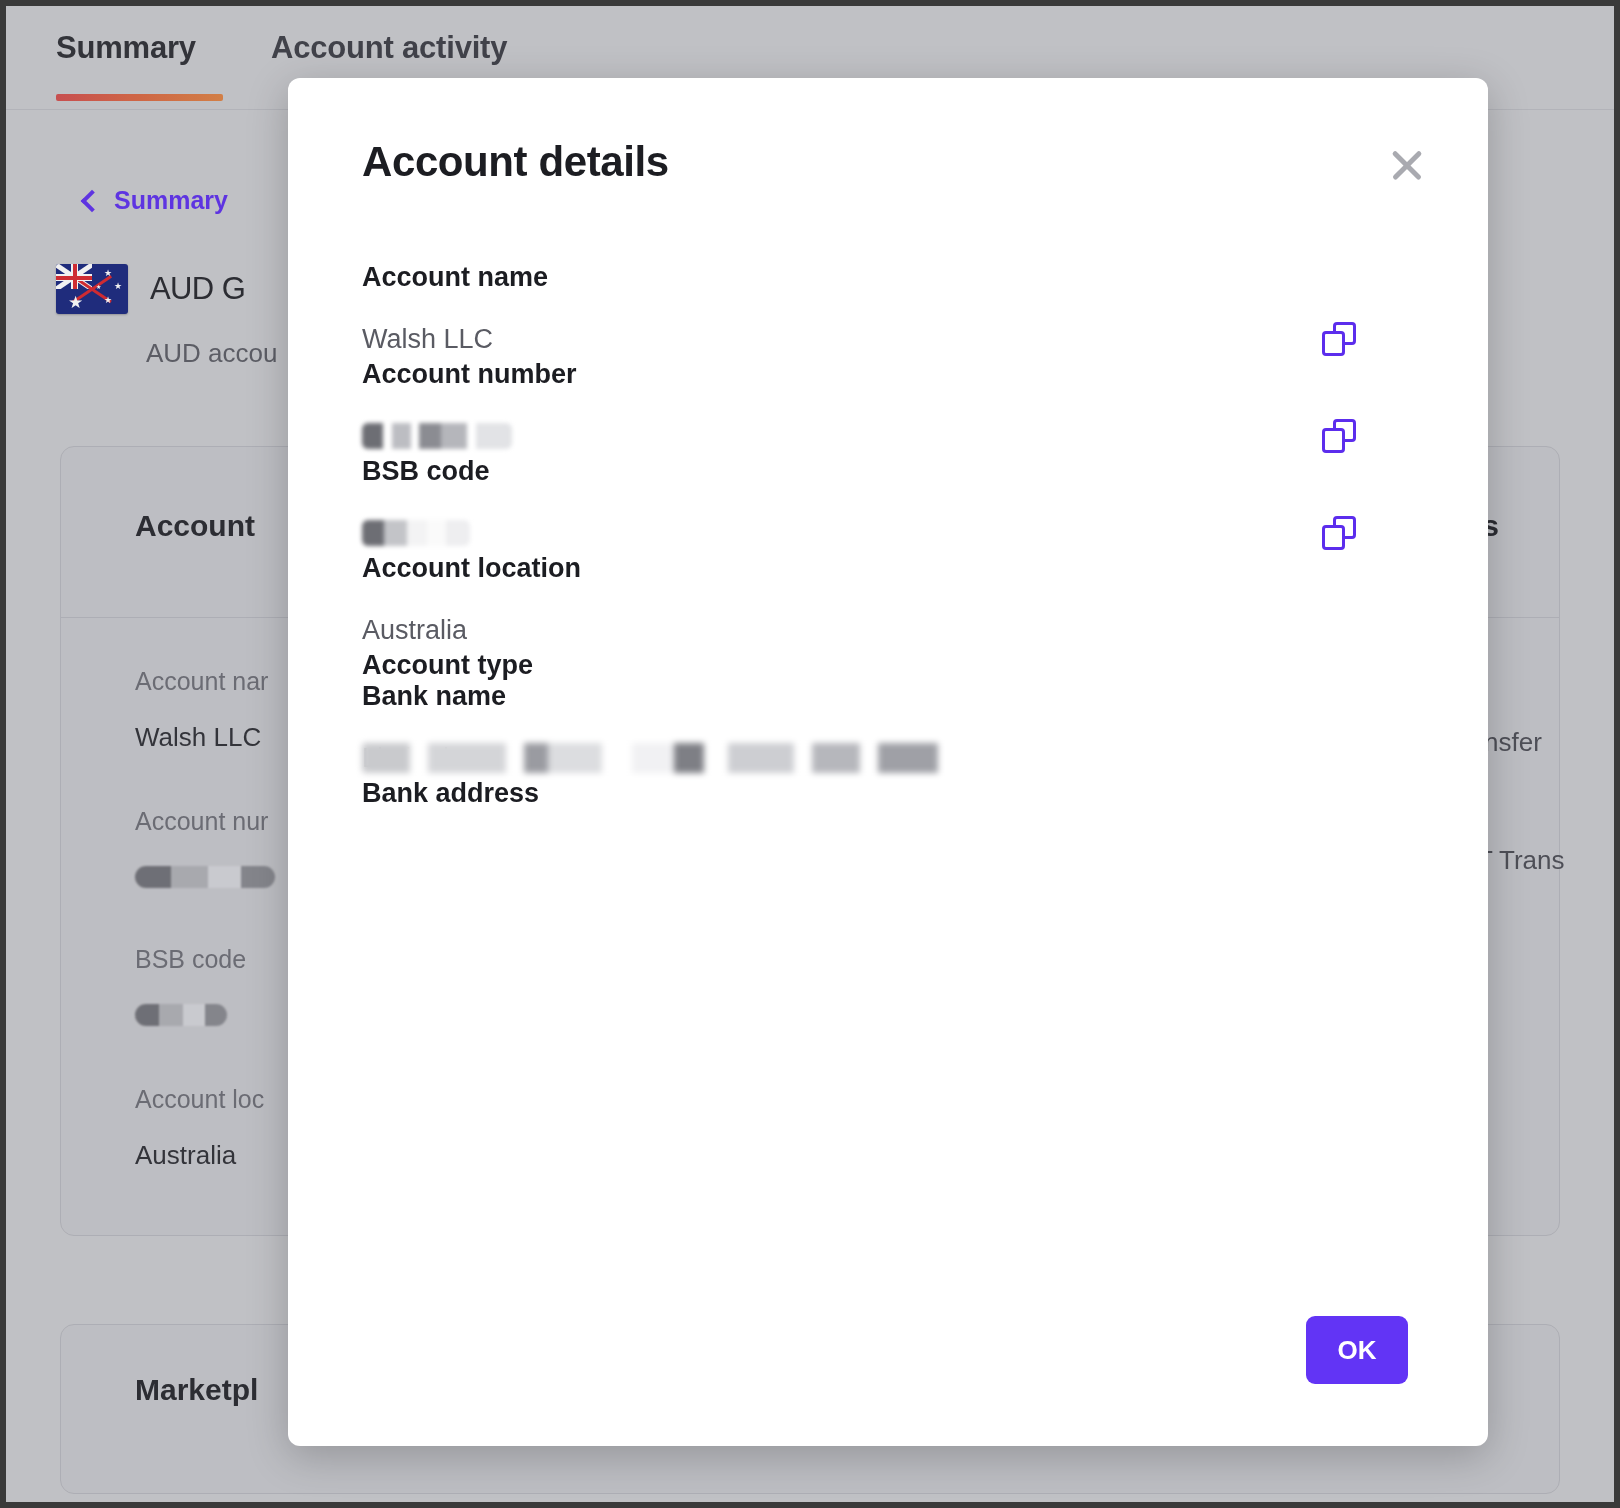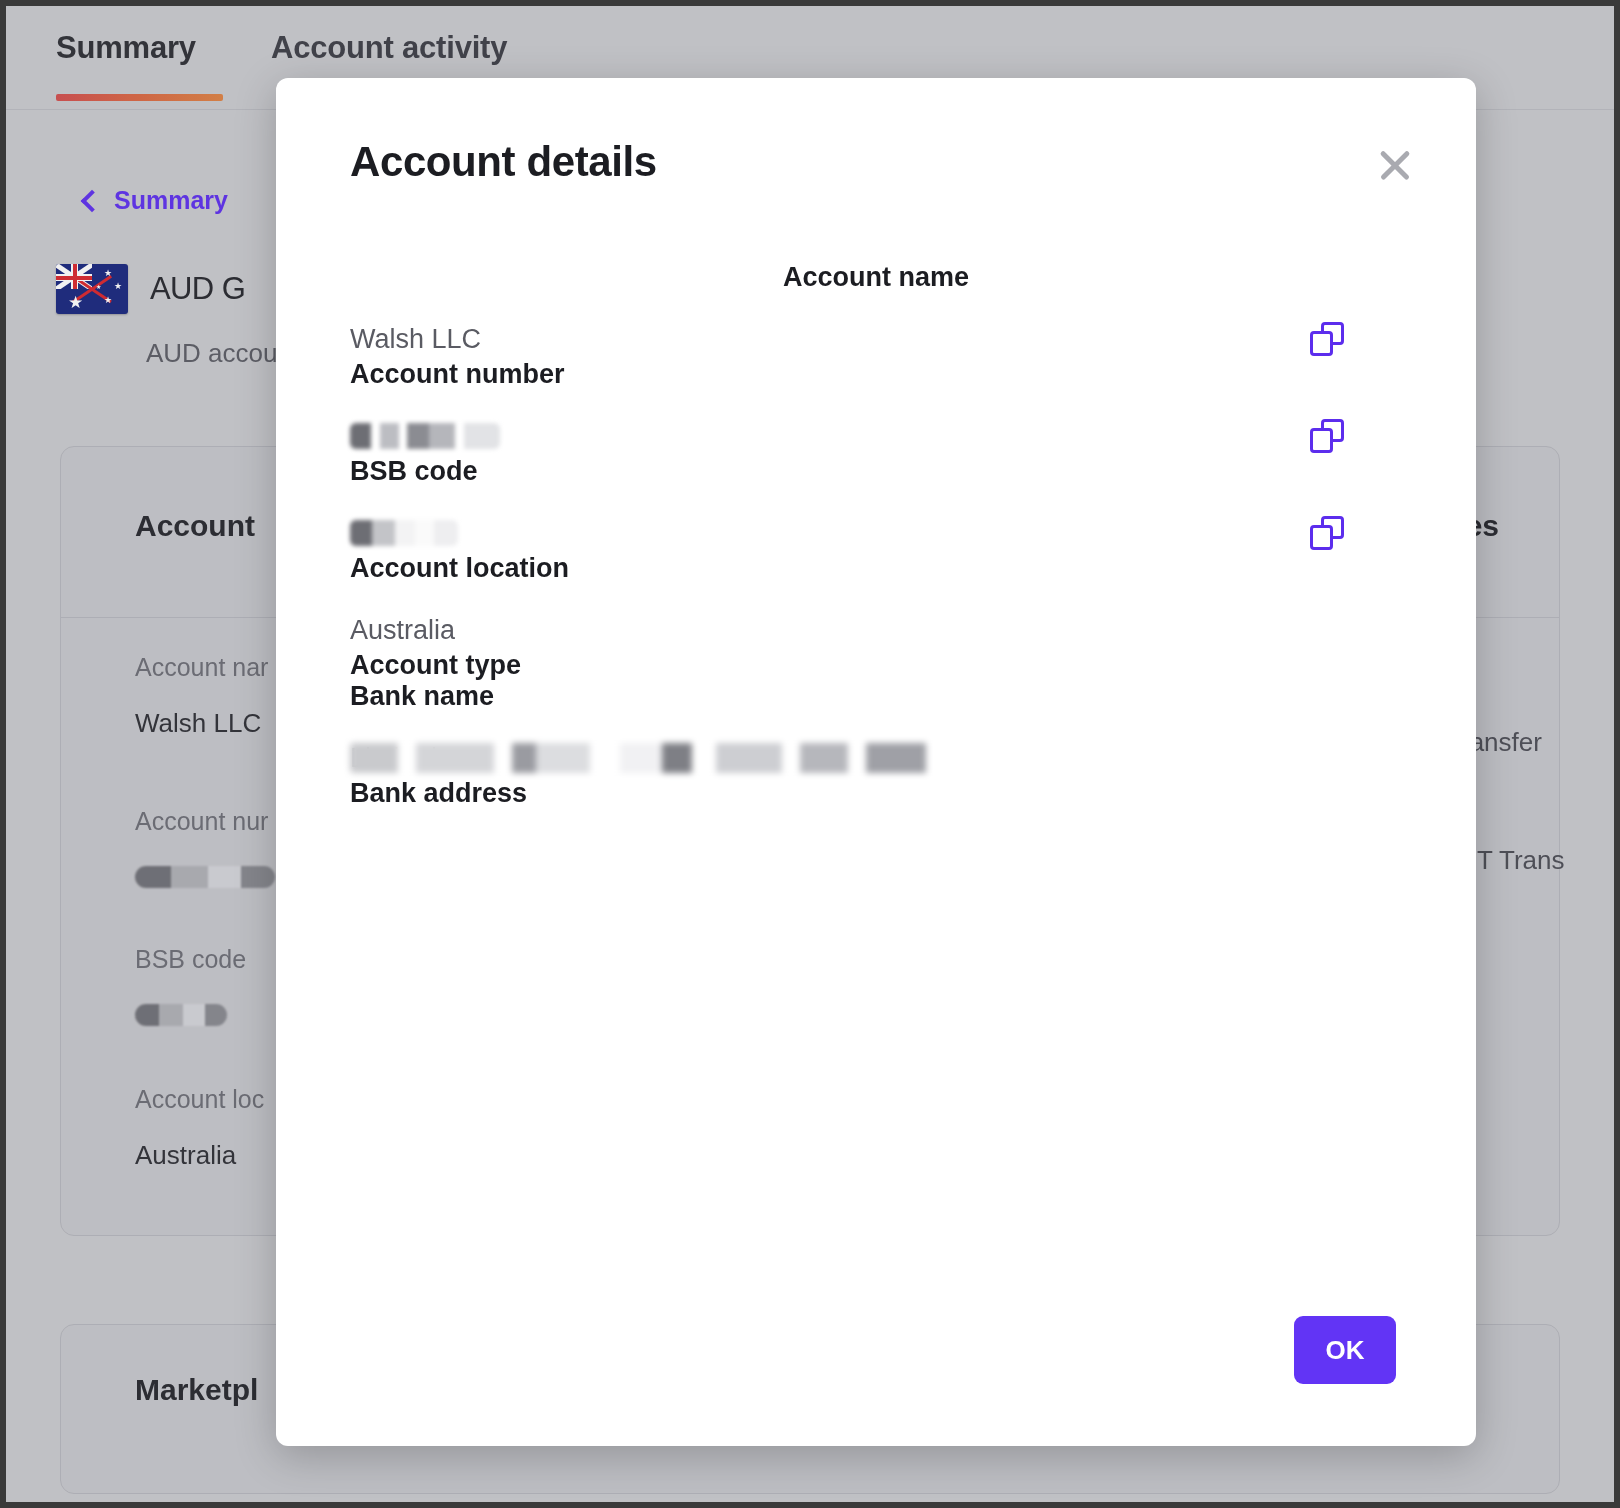--- a/index.html
+++ b/index.html
@@ -160,21 +160,21 @@
     filter: blur(1.2px);
   }
   .right-text { position: absolute; font-size: 26px; color: #4a4b53; white-space: nowrap; }
   .right-hd { position: absolute; font-size: 30px; font-weight: bold; color: #24252b; white-space: nowrap; }
 
   .scrim { position: absolute; inset: 0; background: rgba(120,122,130,0.10); }
 
   
   .modal {
     position: absolute;
-    left: 270px;
+    left: 282px;
     top: 72px;
     width: 1200px;
     height: 1368px;
     background: #ffffff;
     border-radius: 12px;
     box-shadow: 0 10px 42px rgba(0,0,0,0.22);
     overflow: hidden;
   }
   .modal-title {
     position: absolute;
@@ -205,21 +205,21 @@
     position: absolute;
     left: 74px;
     top: 184px;
     right: 74px;
   }
   .field-label {
     font-size: 27px;
     font-weight: bold;
     color: #1c1d22;
   }
-  .field-label.first { margin-top: 0; text-align: center; }
+  .field-label.first { margin-top: 0; }
   .field-row {
     position: relative;
     display: flex;
     align-items: center;
     justify-content: space-between;
     margin-top: 26px;
     min-height: 40px;
   }
   .field-value {
     font-size: 27px;
@@ -338,21 +338,21 @@
         <span class="star s4">★</span>
       </span>
       <span class="acct-title">AUD G</span>
     </div>
     <div class="acct-sub">AUD accou</div>
 
     <div class="card card-a">
       <div class="card-hd">Account</div>
       <div class="card-div"></div>
 
-      <div class="kv" style="left:74px; top:206px;">
+      <div class="kv" style="left:74px; top:220px;">
         <div class="k">Account nar</div>
         <div class="v">Walsh LLC</div>
       </div>
 
       <div class="kv" style="left:74px; top:360px;">
         <div class="k">Account nur</div>
         <div class="redact" style="width:140px;"></div>
       </div>
 
       <div class="kv" style="left:74px; top:498px;">

